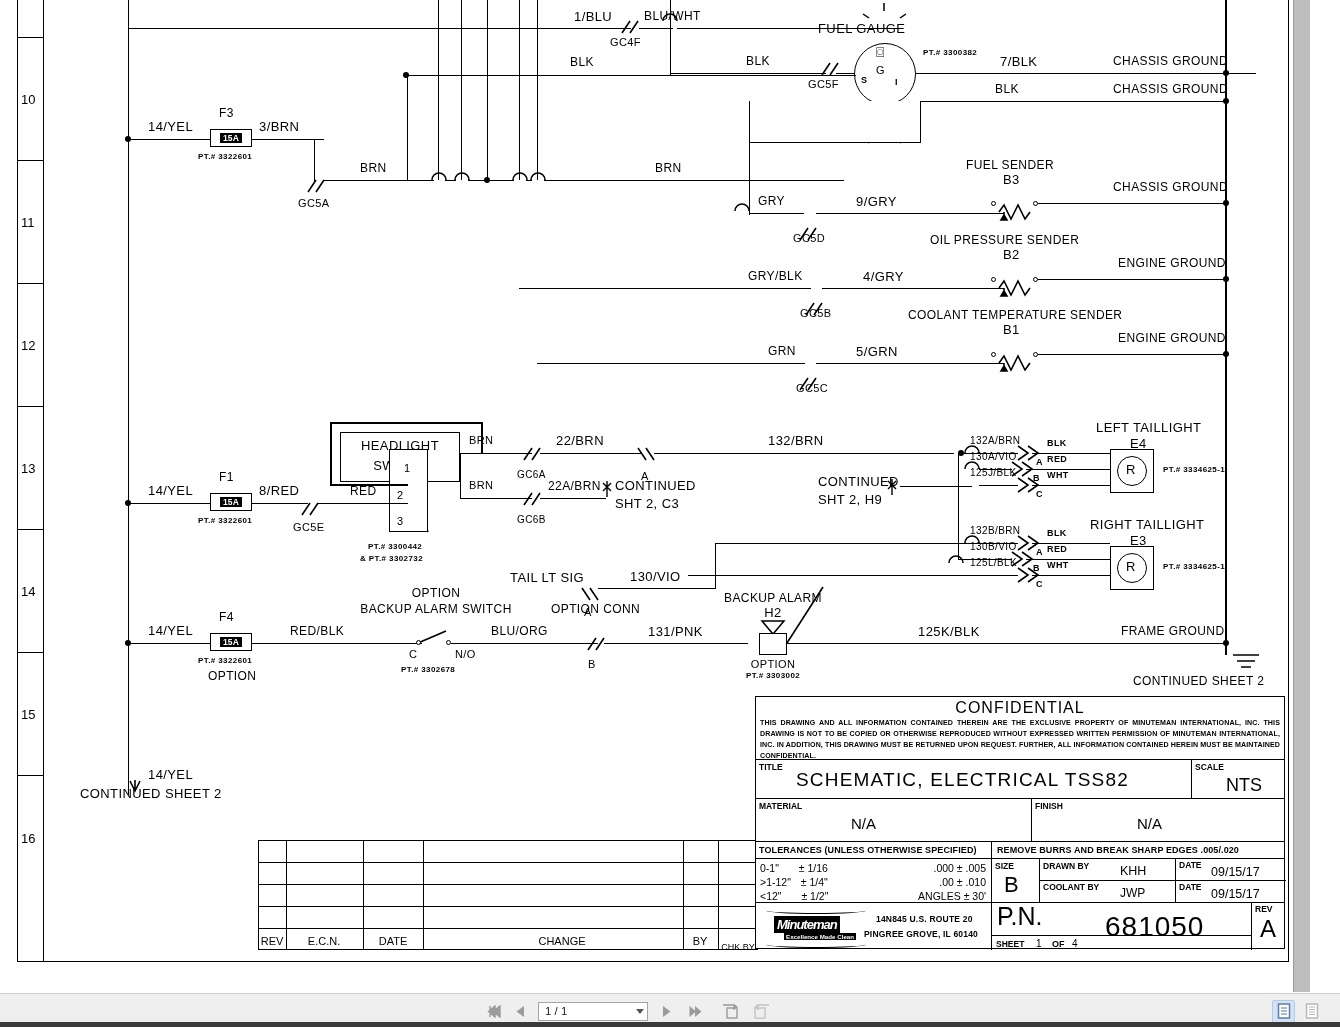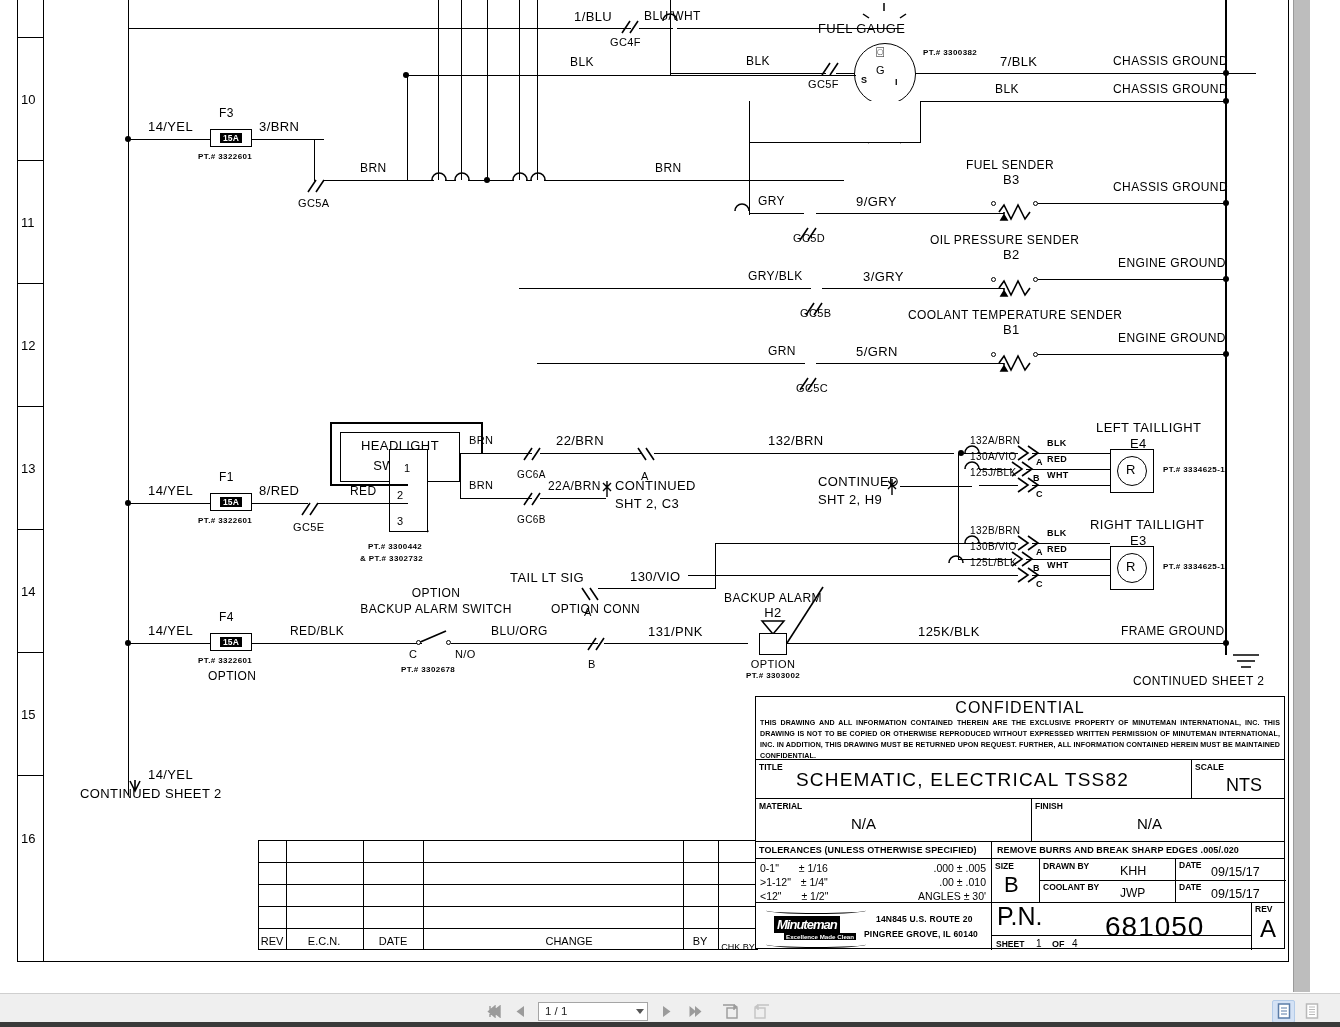--- a/index.html
+++ b/index.html
@@ -281,21 +281,21 @@
         <div class="sm-o" style="left:973px;top:286px;"></div>
         <div class="sm-o" style="left:1015px;top:286px;"></div>
         <div class="hw" style="left:1020px;top:288px;width:187px;"></div>
         <div class="lbl l12" style="left:1095px;top:266px;">CHASSIS GROUND</div>
         <div class="dot" style="left:1205px;top:285px;"></div>
 
         <div class="hw" style="left:501px;top:373px;width:292px;"></div>
         <div class="hw" style="left:804px;top:373px;width:182px;"></div>
         <div class="lbl l12" style="left:730px;top:355px;">GRY/BLK</div>
         <div class="lbl l11" style="left:782px;top:393px;">GC5B</div>
-        <div class="lbl l13" style="left:845px;top:355px;">3/GRY</div>
+        <div class="lbl l13" style="left:845px;top:355px;">4/GRY</div>
         <div class="lbl l12" style="left:912px;top:319px;">OIL PRESSURE SENDER</div>
         <div class="lbl l13" style="left:985px;top:333px;">B2</div>
         <div class="sm-o" style="left:973px;top:362px;"></div>
         <div class="sm-o" style="left:1015px;top:362px;"></div>
         <div class="hw" style="left:1020px;top:364px;width:187px;"></div>
         <div class="lbl l12" style="left:1100px;top:342px;">ENGINE GROUND</div>
         <div class="dot" style="left:1205px;top:361px;"></div>
 
         <div class="hw" style="left:519px;top:448px;width:268px;"></div>
         <div class="hw" style="left:798px;top:448px;width:188px;"></div>
@@ -473,21 +473,21 @@
           <div class="rrow" style="top:66px;"></div>
           <div class="rrow" style="top:88px;"></div>
           <div class="rcol" style="left:28px;"></div>
           <div class="rcol" style="left:105px;"></div>
           <div class="rcol" style="left:165px;"></div>
           <div class="rcol" style="left:425px;"></div>
           <div class="rcol" style="left:460px;"></div>
           <div class="rev-h" style="left:14px;">REV</div>
           <div class="rev-h" style="left:66px;">E.C.N.</div>
           <div class="rev-h" style="left:135px;">DATE</div>
-          <div class="rev-h" style="left:311px;">CHANGE</div>
+          <div class="rev-h" style="left:304px;">CHANGE</div>
           <div class="rev-h" style="left:442px;">BY</div>
           <div class="rev-h" style="left:480px;bottom:-2px;font-size:9px;line-height:1.05;width:38px;">CHK BY</div>
         </div>
 
         <div id="tb">
 
           <div style="position:absolute;left:0;top:0;width:100%;height:63px;border-bottom:1.6px solid #000;box-sizing:border-box;">
             <div style="position:absolute;left:0;top:2px;width:100%;text-align:center;font-size:16px;letter-spacing:1px;">CONFIDENTIAL</div>
             <div style="position:absolute;left:4px;top:21px;right:4px;font-size:7.1px;font-weight:bold;line-height:1.55;text-align:justify;letter-spacing:.1px;">THIS DRAWING AND ALL INFORMATION CONTAINED THEREIN ARE THE EXCLUSIVE PROPERTY OF MINUTEMAN INTERNATIONAL, INC. THIS DRAWING IS NOT TO BE COPIED OR OTHERWISE REPRODUCED WITHOUT EXPRESSED WRITTEN PERMISSION OF MINUTEMAN INTERNATIONAL, INC. IN ADDITION, THIS DRAWING MUST BE RETURNED UPON REQUEST. FURTHER, ALL INFORMATION CONTAINED HEREIN MUST BE MAINTAINED CONFIDENTIAL.</div>
           </div>

